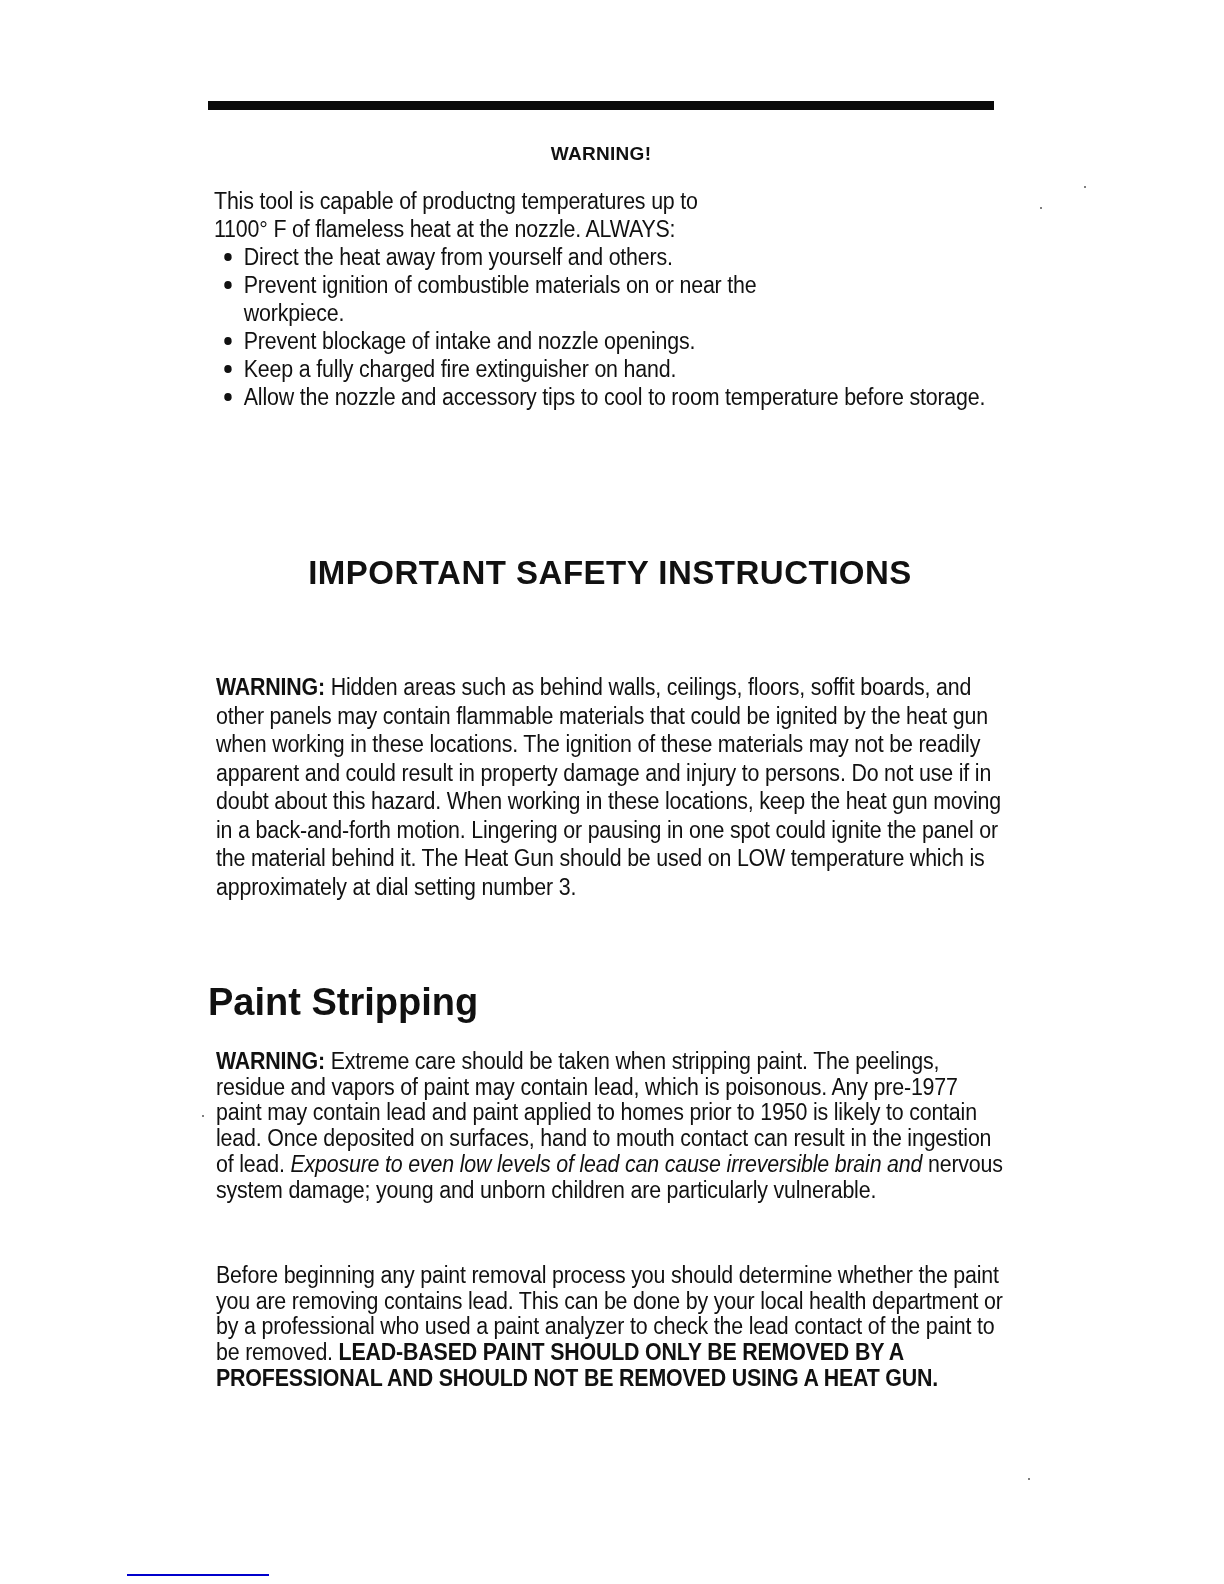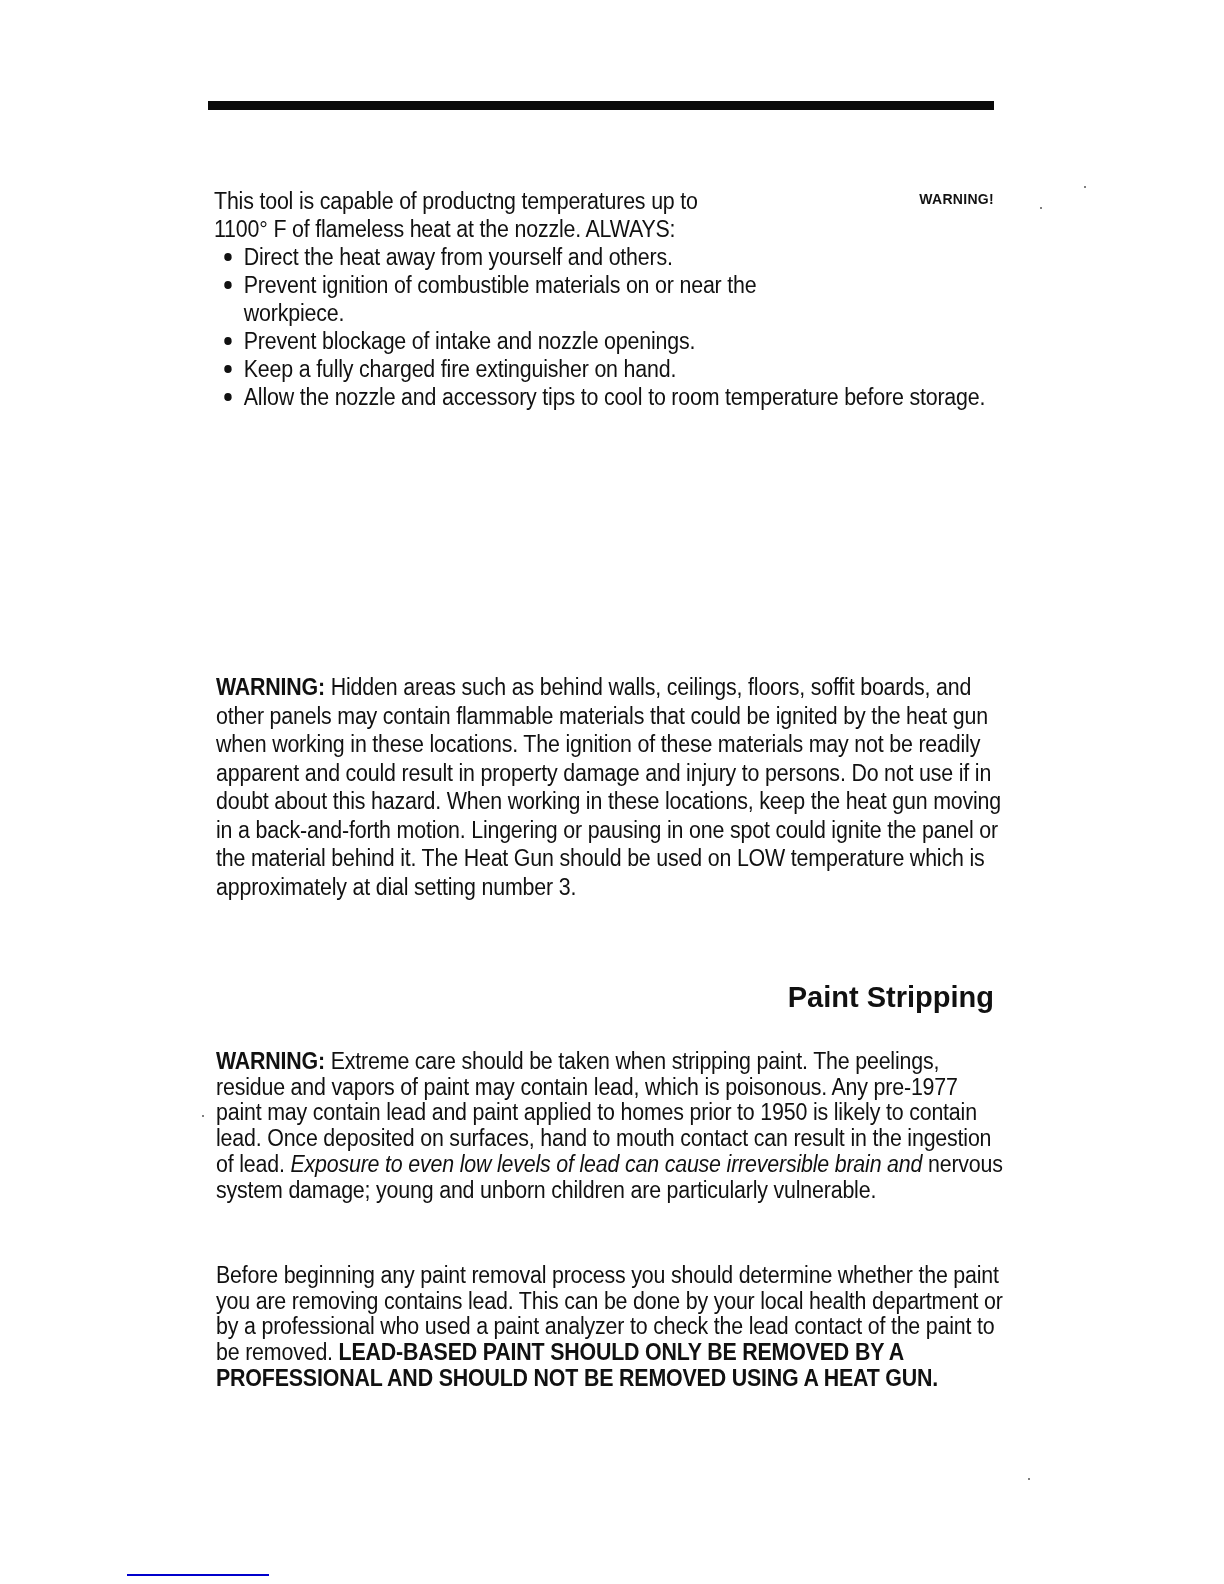--- a/index.html
+++ b/index.html
@@ -21,25 +21,24 @@
       top: 101px;
       width: 786px;
       height: 9px;
       background: #0a0a0a;
     }
     .warning-title {
       position: absolute;
       left: 208px;
       width: 786px;
       top: 143px;
-      text-align: right;
+      text-align: center;
       font-weight: bold;
-      font-size: 14px;
+      font-size: 19px;
       letter-spacing: 0.3px;
-      margin-top: 48px;
     }
     .intro {
       position: absolute;
       left: 214px;
       top: 187px;
       width: 800px;
       font-size: 23px;
       line-height: 28px;
       transform: scaleX(0.93);
       transform-origin: left top;
@@ -89,23 +88,23 @@
     }
     .para p { margin: 0; }
     .para .lbl { font-weight: bold; }
     .para .ital { font-style: italic; }
     .para-hidden { top: 673px; }
     .sub-heading {
       position: absolute;
       left: 208px;
       width: 786px;
       top: 981px;
-      text-align: right;
+      text-align: left;
       font-weight: bold;
-      font-size: 29px;
+      font-size: 38px;
     }
     .para-paint { top: 1049px; line-height: 25.7px; }
     .para-before { top: 1263px; line-height: 25.7px; }
     .para-before .caps { font-weight: bold; }
     .speck {
       position: absolute;
       width: 2px;
       height: 2px;
       background: #555;
       border-radius: 50%;
@@ -132,20 +131,21 @@
   <ul class="bullets">
     <li><span class="dot"></span><span>Direct the heat away from yourself and others.</span></li>
     <li style="width:640px"><span class="dot"></span><span>Prevent ignition of combustible materials on or near the workpiece.</span></li>
     <li><span class="dot"></span><span>Prevent blockage of intake and nozzle openings.</span></li>
     <li><span class="dot"></span><span>Keep a fully charged fire extinguisher on hand.</span></li>
     <li style="width:800px"><span class="dot"></span><span>Allow the nozzle and accessory tips to cool to room temperature before storage.</span></li>
   </ul>
 </div>
 
 <div class="main-heading">
+  <div>IMPORTANT SAFETY INSTRUCTIONS</div>
 </div>
 
 <div class="para para-hidden">
   <p><span class="lbl">WARNING:</span><span> Hidden areas such as behind walls, ceilings, floors, soffit boards, and other panels may contain flammable materials that could be ignited by the heat gun when working in these locations. The ignition of these materials may not be readily apparent and could result in property damage and injury to persons. Do not use if in doubt about this hazard. When working in these locations, keep the heat gun moving in a back-and-forth motion. Lingering or pausing in one spot could ignite the panel or the material behind it. The Heat Gun should be used on LOW temperature which is approximately at dial setting number 3.</span></p>
 </div>
 
 <div class="sub-heading">Paint Stripping</div>
 
 <div class="para para-paint">
   <p><span class="lbl">WARNING:</span><span> Extreme care should be taken when stripping paint. The peelings, residue and vapors of paint may contain lead, which is poisonous. Any pre-1977 paint may contain lead and paint applied to homes prior to 1950 is likely to contain lead. Once deposited on surfaces, hand to mouth contact can result in the ingestion of lead. </span><span class="ital">Exposure to even low levels of lead can cause irreversible brain and</span><span> nervous system damage; young and unborn children are particularly vulnerable.</span></p>

